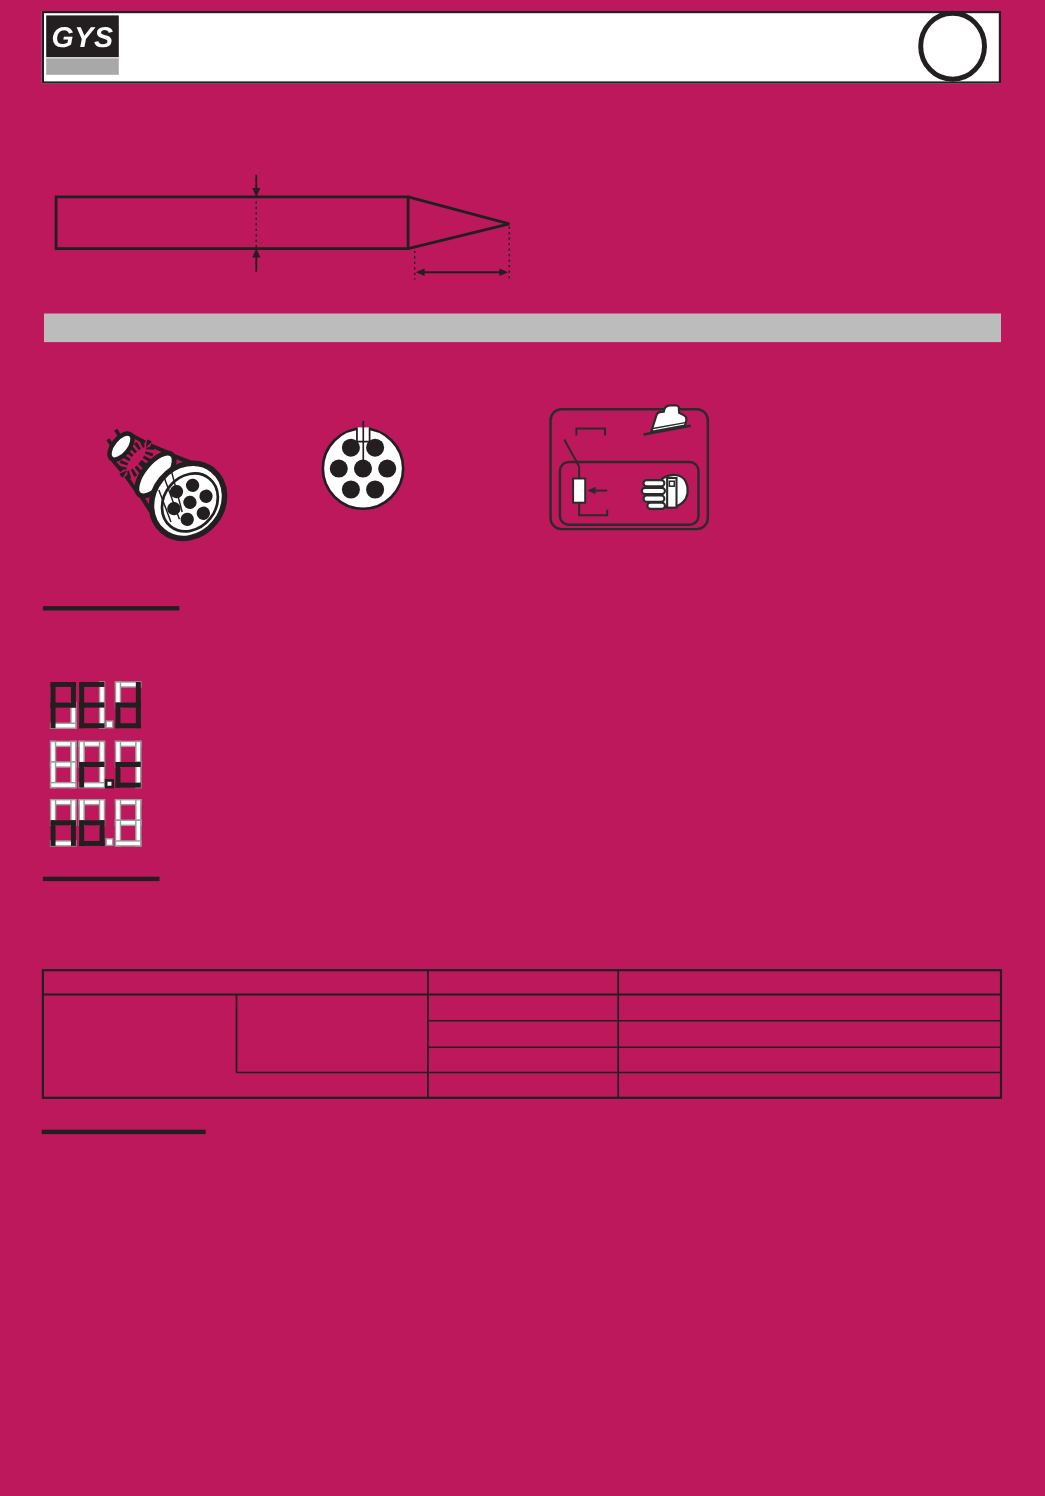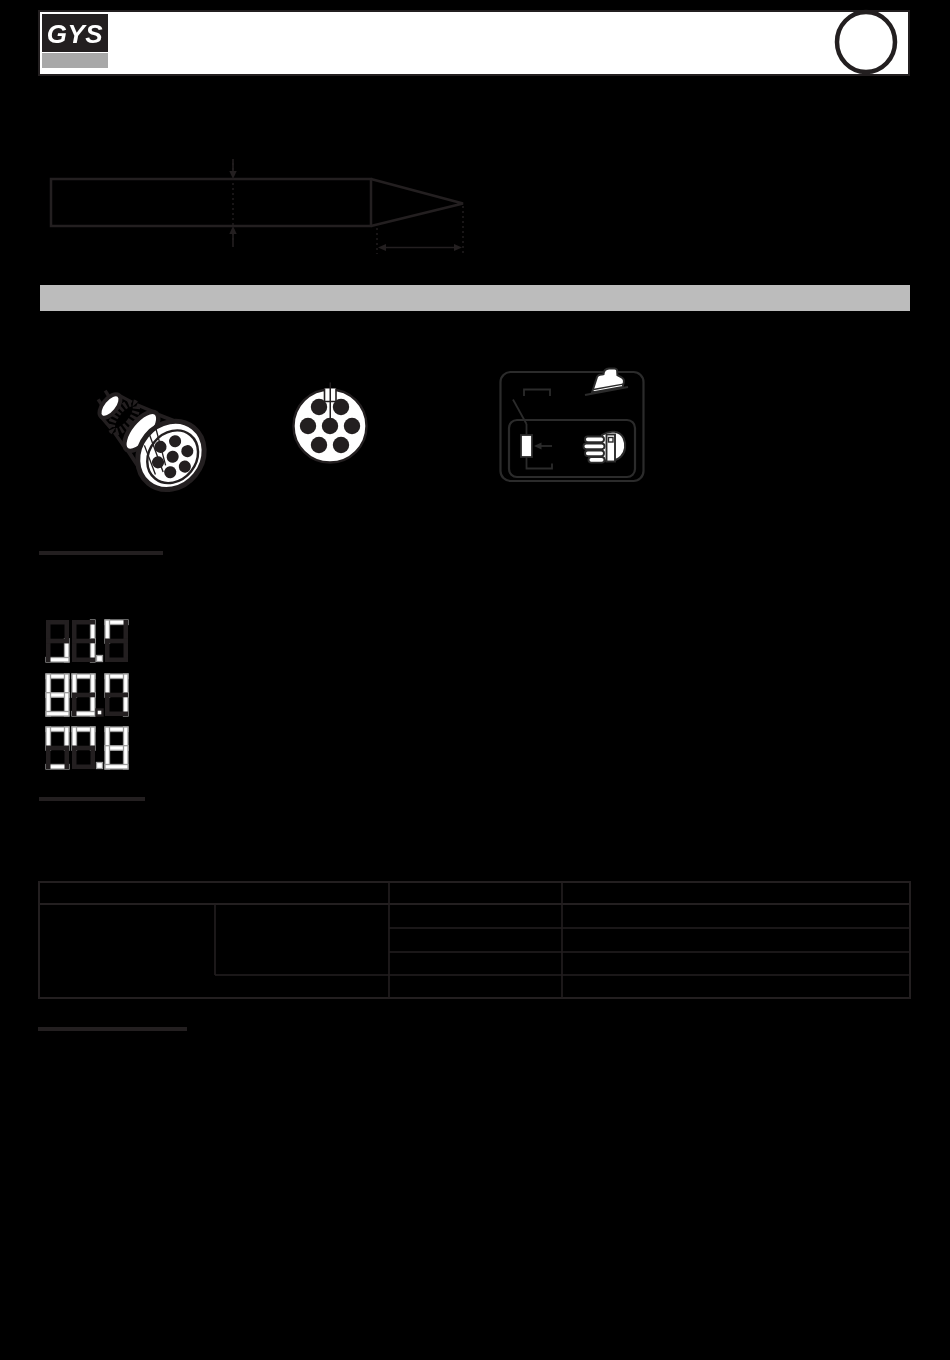--- a/index.html
+++ b/index.html
@@ -4,21 +4,21 @@
 <style>
   :root{
     --ink:#231f20;
     --logo-bg:#231f20;
     --logo-band:#a8a8a8;
     --section-bar:#bcbcbc;
     --display-lit:#231f20;
     --display-unlit:#9c9c9c;
   }
   html,body{margin:0;padding:0;background:#fff;}
-  .page{position:relative;width:950px;height:1360px;background:#000000;overflow:hidden;
+  .page{position:relative;width:950px;height:1360px;background:#be185d;overflow:hidden;
         font-family:"Liberation Sans",sans-serif;}
   .page *{box-sizing:border-box;}
   .abs{position:absolute;}
 
   
   .header{left:38px;top:10px;width:872px;height:66px;border:2.5px solid var(--ink);background:#fff;}
   .logo{left:2px;top:2px;width:66px;height:54px;}
   .logo-black{position:absolute;left:0;top:0;width:66px;height:38px;background:var(--logo-bg);
               display:flex;align-items:center;justify-content:center;}
   .logo-black span{color:#fff;font-weight:bold;font-style:italic;font-size:26px;letter-spacing:.5px;

